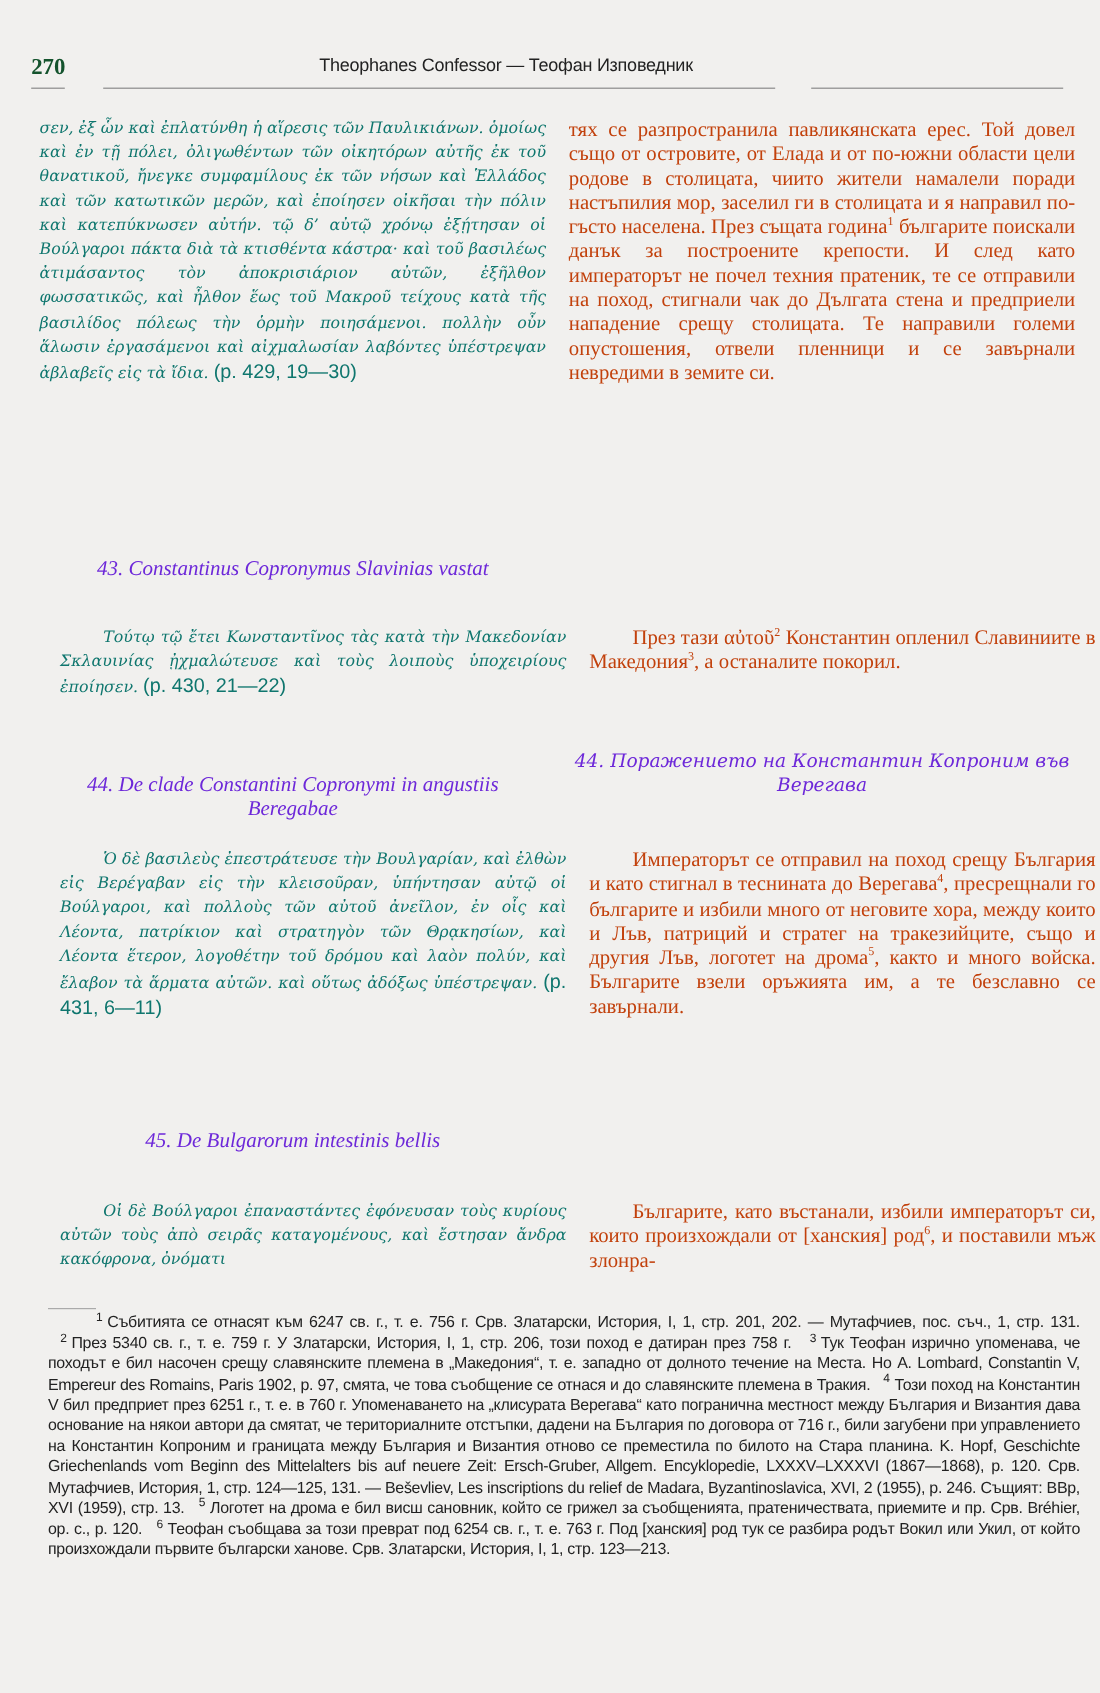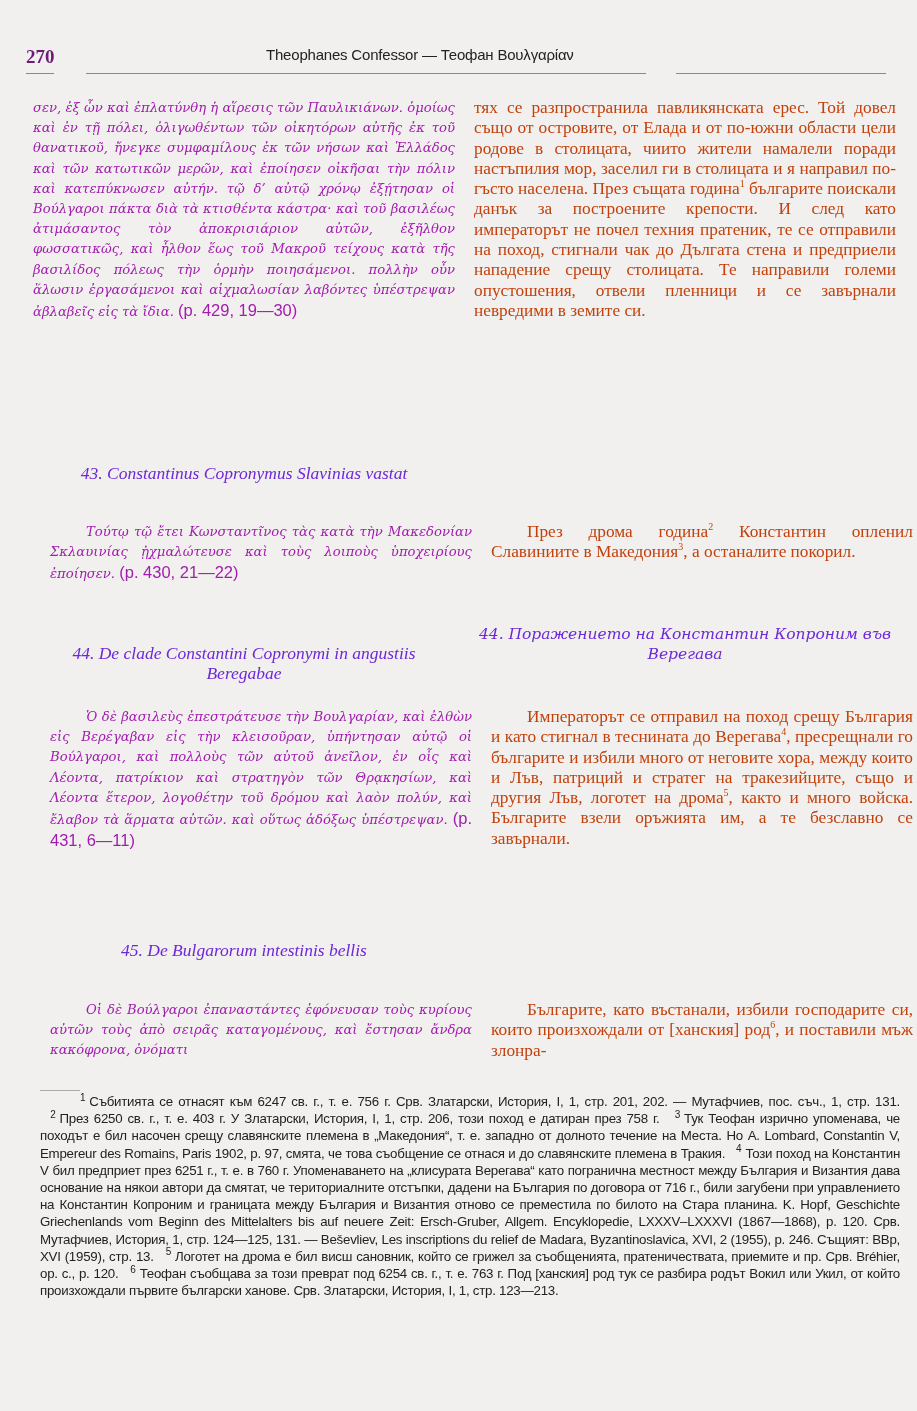--- a/index.html
+++ b/index.html
@@ -5,31 +5,31 @@
   html, body { margin: 0; padding: 0; }
   body {
     width: 917px; height: 1411px; overflow: hidden;
     background: #f1f0ee;
     color: #1a1a1a;
     font-family: "DejaVu Serif", serif;
     position: relative;
   }
   .page { position: absolute; left: 0; top: 0; width: 917px; height: 1411px; }
   .header { position: absolute; left: 26px; top: 40px; width: 870px; height: 40px; }
-  .page-number { position: absolute; left: 0; top: 6px; font-size: 19px; font-family: "Liberation Serif", serif; font-weight: bold; color: #701a75; }
+  .page-number { position: absolute; left: 0; top: 6px; font-size: 19px; font-family: "Liberation Serif", serif; font-weight: bold; color: #14532d; }
   .running-title { position: absolute; left: 240px; top: 6px; font-size: 15px; font-family: "Liberation Sans", sans-serif; font-stretch: condensed; letter-spacing: -0.2px; color: #222; }
   .rule { position: absolute; top: 33px; height: 1px; background: #8a8a8a; }
 
   .col { position: absolute; width: 422px; }
   .left { left: 33px; }
   .right { left: 474px; }
 
   .greek {
     font-family: "DejaVu Serif", serif; font-style: italic;
-    font-size: 13.2px; line-height: 20.2px; text-align: justify; color: #a21caf;
+    font-size: 13.2px; line-height: 20.2px; text-align: justify; color: #0f766e;
   }
   .greek .ref { font-style: normal; font-family: "Liberation Sans", sans-serif; font-size: 16.5px; }
   .bg {
     font-family: "Liberation Serif", serif;
     font-size: 17.3px; line-height: 20.3px; text-align: justify; color: #c2410c;
   }
   .indent { text-indent: 36px; margin-left: 17px; }
   .heading {
     font-family: "Liberation Serif", serif; font-style: italic;
     font-size: 17.5px; line-height: 20px; text-align: center; color: #6d28d9;
@@ -47,66 +47,66 @@
   .footnotes p { margin: 0; text-indent: 40px; }
   .fn { margin-right: 4px; }
 </style>
 </head>
 <body>
 
 <div class="page">
 
   <div class="header">
     <span class="page-number">270</span>
-    <span class="running-title">Theophanes Confessor — Теофан Βουλγαρίαν</span>
+    <span class="running-title">Theophanes Confessor — Теофан Изповедник</span>
     <div class="rule" style="left:0;width:28px;"></div>
     <div class="rule" style="left:60px;width:560px;"></div>
     <div class="rule" style="left:650px;width:210px;"></div>
   </div>
 
   <div class="col left greek" style="top:98px;">
     <span>σεν, ἐξ ὧν καὶ ἐπλατύνθη ἡ αἵρεσις τῶν Παυλικιάνων. ὁμοίως καὶ ἐν τῇ πόλει, ὀλιγωθέντων τῶν οἰκητόρων αὐτῆς ἐκ τοῦ θανατικοῦ, ἤνεγκε συμφαμίλους ἐκ τῶν νήσων καὶ Ἑλλάδος καὶ τῶν κατωτικῶν μερῶν, καὶ ἐποίησεν οἰκῆσαι τὴν πόλιν καὶ κατεπύκνωσεν αὐτήν. τῷ δ’ αὐτῷ χρόνῳ ἐξῄτησαν οἱ Βούλγαροι πάκτα διὰ τὰ κτισθέντα κάστρα· καὶ τοῦ βασιλέως ἀτιμάσαντος τὸν ἀποκρισιάριον αὐτῶν, ἐξῆλθον φωσσατικῶς, καὶ ἦλθον ἕως τοῦ Μακροῦ τείχους κατὰ τῆς βασιλίδος πόλεως τὴν ὁρμὴν ποιησάμενοι. πολλὴν οὖν ἅλωσιν ἐργασάμενοι καὶ αἰχμαλωσίαν λαβόντες ὑπέστρεψαν ἀβλαβεῖς εἰς τὰ ἴδια.</span>
     <span class="ref">(p. 429, 19—30)</span>
   </div>
   <div class="col right bg" style="top:98px;">
     <span>тях се разпространила павликянската ерес. Той довел също от островите, от Елада и от по-южни области цели родове в столицата, чиито жители намалели поради настъпилия мор, заселил ги в столицата и я направил по-гъсто населена. През същата година</span><sup>1</sup><span> българите поискали данък за построените крепости. И след като императорът не почел техния пратеник, те се отправили на поход, стигнали чак до Дългата стена и предприели нападение срещу столицата. Те направили големи опустошения, отвели пленници и се завърнали невредими в земите си.</span>
   </div>
 
   <div class="col left heading" style="top:463px;">43. Constantinus Copronymus Slavinias vastat</div>
   <div class="col left greek indent" style="top:522px;">
     <span>Τούτῳ τῷ ἔτει Κωνσταντῖνος τὰς κατὰ τὴν Μακεδονίαν Σκλαυινίας ᾐχμαλώτευσε καὶ τοὺς λοιποὺς ὑποχειρίους ἐποίησεν.</span>
     <span class="ref">(p. 430, 21—22)</span>
   </div>
   <div class="col right bg indent" style="top:522px;">
-    <span>През дрома година</span><sup>2</sup><span> Константин опленил Славиниите в Македония</span><sup>3</sup><span>, а останалите покорил.</span>
+    <span>През тази αὐτοῦ</span><sup>2</sup><span> Константин опленил Славиниите в Македония</span><sup>3</sup><span>, а останалите покорил.</span>
   </div>
 
   <div class="col left heading" style="top:643px;">44. De clade Constantini Copronymi in angustiis Beregabae</div>
   <div class="col right heading bgh" style="top:624px;">44. Поражението на Константин Копроним във Верегава</div>
   <div class="col left greek indent" style="top:707px;">
     <span>Ὁ δὲ βασιλεὺς ἐπεστράτευσε τὴν Βουλγαρίαν, καὶ ἐλθὼν εἰς Βερέγαβαν εἰς τὴν κλεισοῦραν, ὑπήντησαν αὐτῷ οἱ Βούλγαροι, καὶ πολλοὺς τῶν αὐτοῦ ἀνεῖλον, ἐν οἷς καὶ Λέοντα, πατρίκιον καὶ στρατηγὸν τῶν Θρᾳκησίων, καὶ Λέοντα ἕτερον, λογοθέτην τοῦ δρόμου καὶ λαὸν πολύν, καὶ ἔλαβον τὰ ἅρματα αὐτῶν. καὶ οὕτως ἀδόξως ὑπέστρεψαν.</span>
     <span class="ref">(p. 431, 6—11)</span>
   </div>
   <div class="col right bg indent" style="top:707px;">
     <span>Императорът се отправил на поход срещу България и като стигнал в теснината до Верегава</span><sup>4</sup><span>, пресрещнали го българите и избили много от неговите хора, между които и Лъв, патриций и стратег на тракезийците, също и другия Лъв, логотет на дрома</span><sup>5</sup><span>, както и много войска. Българите взели оръжията им, а те безславно се завърнали.</span>
   </div>
 
   <div class="col left heading" style="top:940px;">45. De Bulgarorum intestinis bellis</div>
   <div class="col left greek indent" style="top:1000px;font-style:italic;">
     <span>Οἱ δὲ Βούλγαροι ἐπαναστάντες ἐφόνευσαν τοὺς κυρίους αὐτῶν τοὺς ἀπὸ σειρᾶς καταγομένους, καὶ ἔστησαν ἄνδρα κακόφρονα, ὀνόματι</span>
   </div>
   <div class="col right bg indent" style="top:1000px;">
-    <span>Българите, като въстанали, избили господарите си, които произхождали от [ханския] род</span><sup>6</sup><span>, и поставили мъж злонра-</span>
+    <span>Българите, като въстанали, избили императорът си, които произхождали от [ханския] род</span><sup>6</sup><span>, и поставили мъж злонра-</span>
   </div>
 
   <div class="fn-short-rule"></div>
   <div class="footnotes">
     <p>
       <sup class="fn">1</sup><span>Събитията се отнасят към 6247 св. г., т. е. 756 г. Срв. Златарски, История, I, 1, стр. 201, 202. — Мутафчиев, пос. съч., 1, стр. 131.</span>
-      &nbsp;&nbsp;<sup class="fn">2</sup><span>През 6250 св. г., т. е. 403 г. У Златарски, История, I, 1, стр. 206, този поход е датиран през 758 г.</span>
+      &nbsp;&nbsp;<sup class="fn">2</sup><span>През 5340 св. г., т. е. 759 г. У Златарски, История, I, 1, стр. 206, този поход е датиран през 758 г.</span>
       &nbsp;&nbsp;<sup class="fn">3</sup><span>Тук Теофан изрично упоменава, че походът е бил насочен срещу славянските племена в „Македония“, т. е. западно от долното течение на Места. Но A. Lombard, Constantin V, Empereur des Romains, Paris 1902, p. 97, смята, че това съобщение се отнася и до славянските племена в Тракия.</span>
       &nbsp;&nbsp;<sup class="fn">4</sup><span>Този поход на Константин V бил предприет през 6251 г., т. е. в 760 г. Упоменаването на „клисурата Верегава“ като погранична местност между България и Византия дава основание на някои автори да смятат, че териториалните отстъпки, дадени на България по договора от 716 г., били загубени при управлението на Константин Копроним и границата между България и Византия отново се преместила по билото на Стара планина. K. Hopf, Geschichte Griechenlands vom Beginn des Mittelalters bis auf neuere Zeit: Ersch-Gruber, Allgem. Encyklopedie, LXXXV–LXXXVI (1867—1868), p. 120. Срв. Мутафчиев, История, 1, стр. 124—125, 131. — Beševliev, Les inscriptions du relief de Madara, Byzantinoslavica, XVI, 2 (1955), p. 246. Същият: BBp, XVI (1959), стр. 13.</span>
       &nbsp;&nbsp;<sup class="fn">5</sup><span>Логотет на дрома е бил висш сановник, който се грижел за съобщенията, пратеничествата, приемите и пр. Срв. Bréhier, op. c., p. 120.</span>
       &nbsp;&nbsp;<sup class="fn">6</sup><span>Теофан съобщава за този преврат под 6254 св. г., т. е. 763 г. Под [ханския] род тук се разбира родът Вокил или Укил, от който произхождали първите български ханове. Срв. Златарски, История, I, 1, стр. 123—213.</span>
     </p>
   </div>
 
 </div>
 
 </body></html>

